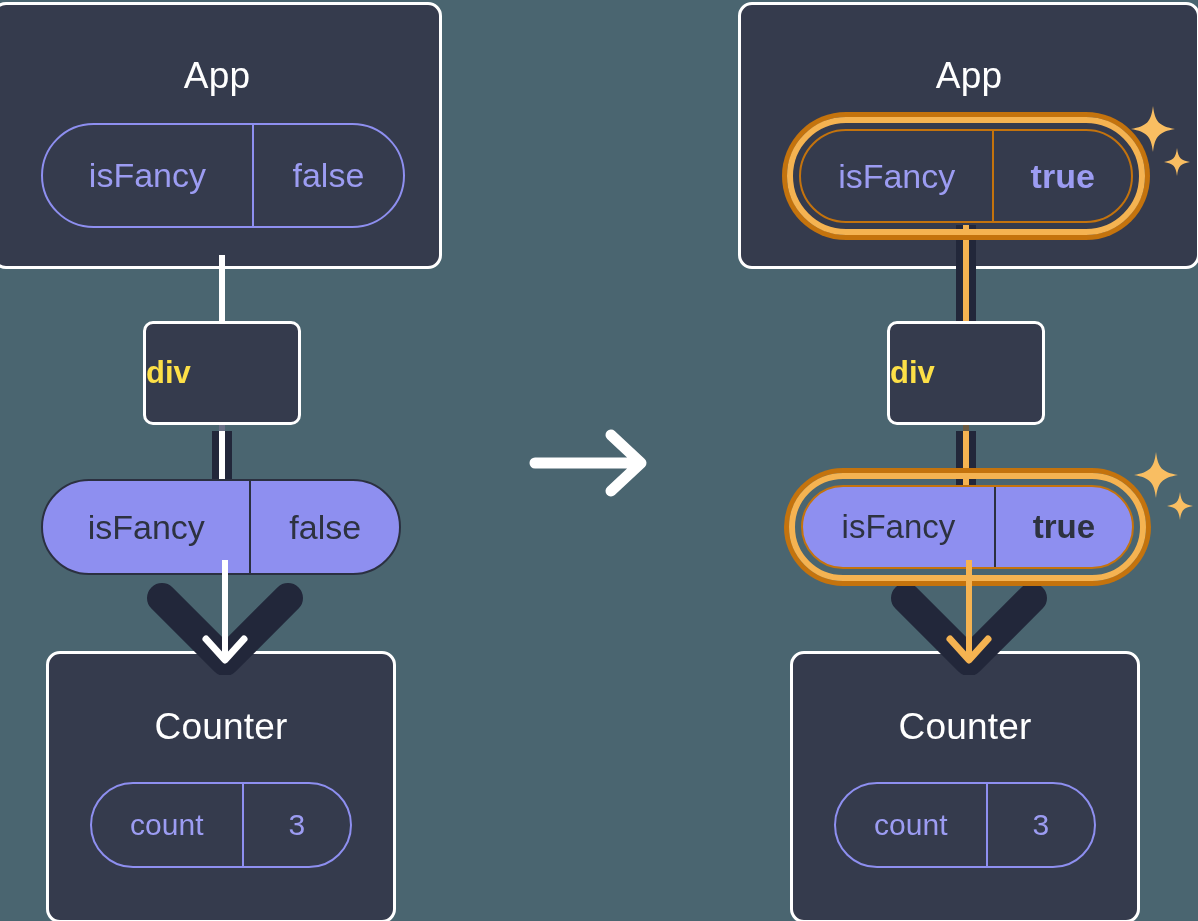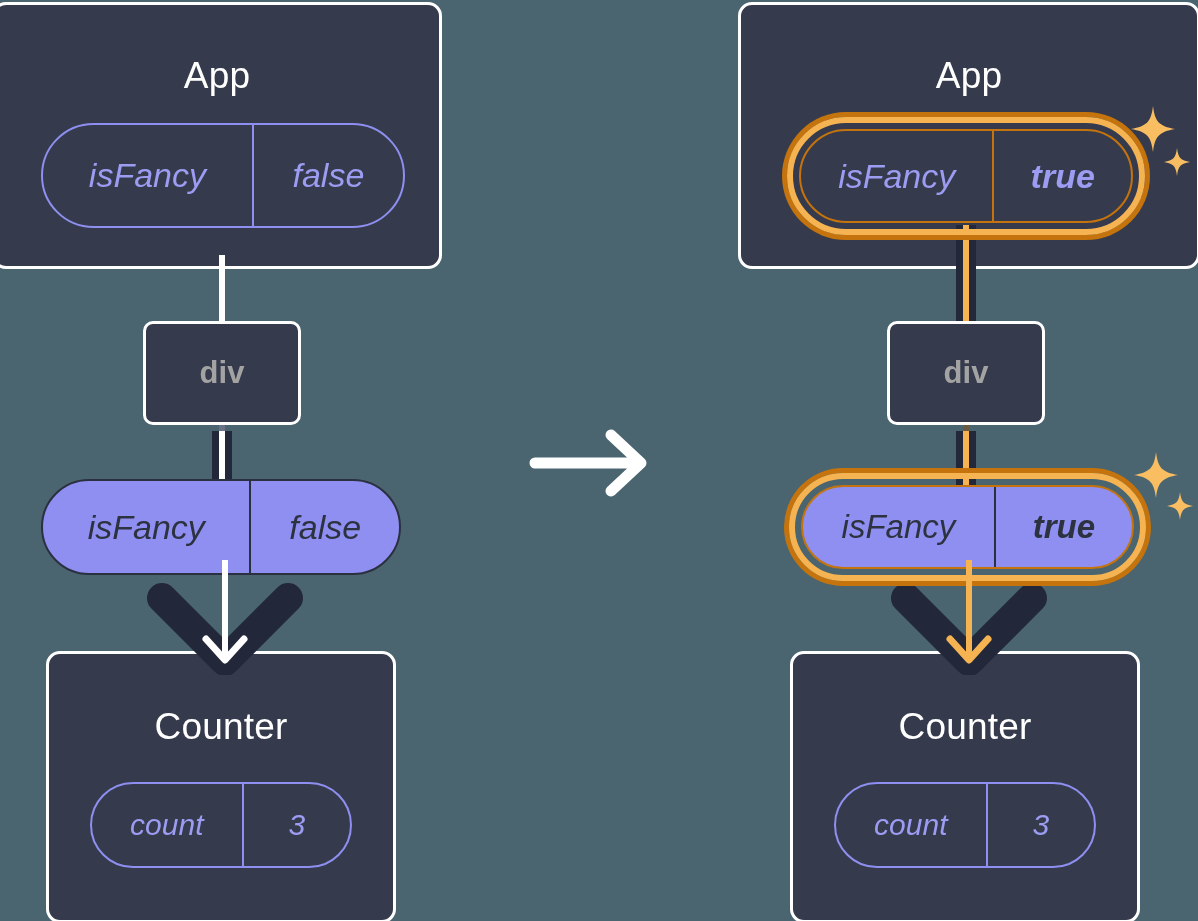--- a/index.html
+++ b/index.html
@@ -27,22 +27,22 @@
     color:#ffffff;
     font-size:37px;
     letter-spacing:.2px;
   }
   .divbox{
     position:absolute;
     background:#353b4d;
     border:3px solid #ffffff;
     border-radius:10px;
     box-sizing:border-box;
-    display:flex;align-items:center;justify-content:center;
-    color:#a3a3a3;font-size:31px;font-weight:700;
+    display:flex;align-items:center;justify-content:flex-start;
+    color:#fde047;font-size:31px;font-weight:700;
     z-index:6;
   }
 
   
   .pill{
     position:absolute;
     box-sizing:border-box;
     display:flex;align-items:stretch;
     border-radius:999px;
     overflow:hidden;
@@ -59,21 +59,20 @@
     background:#8e8ff0;
     border:2px solid #2b3040;
   }
   .pill.solid .pill-key,
   .pill.solid .pill-val{color:#2d3240;}
   .pill.solid .pill-val{border-left:2px solid #2b3040;}
 
   .pill-key,.pill-val{
     display:flex;align-items:center;justify-content:center;
     box-sizing:border-box;
-    font-style:italic;
   }
   .pill-key{flex:0 0 58%;}
   .pill-val{flex:1 1 auto;text-align:center;}
   .bold{font-weight:700;}
 
   
   .hl-ring{
     position:absolute;
     border-radius:999px;
     box-sizing:border-box;

